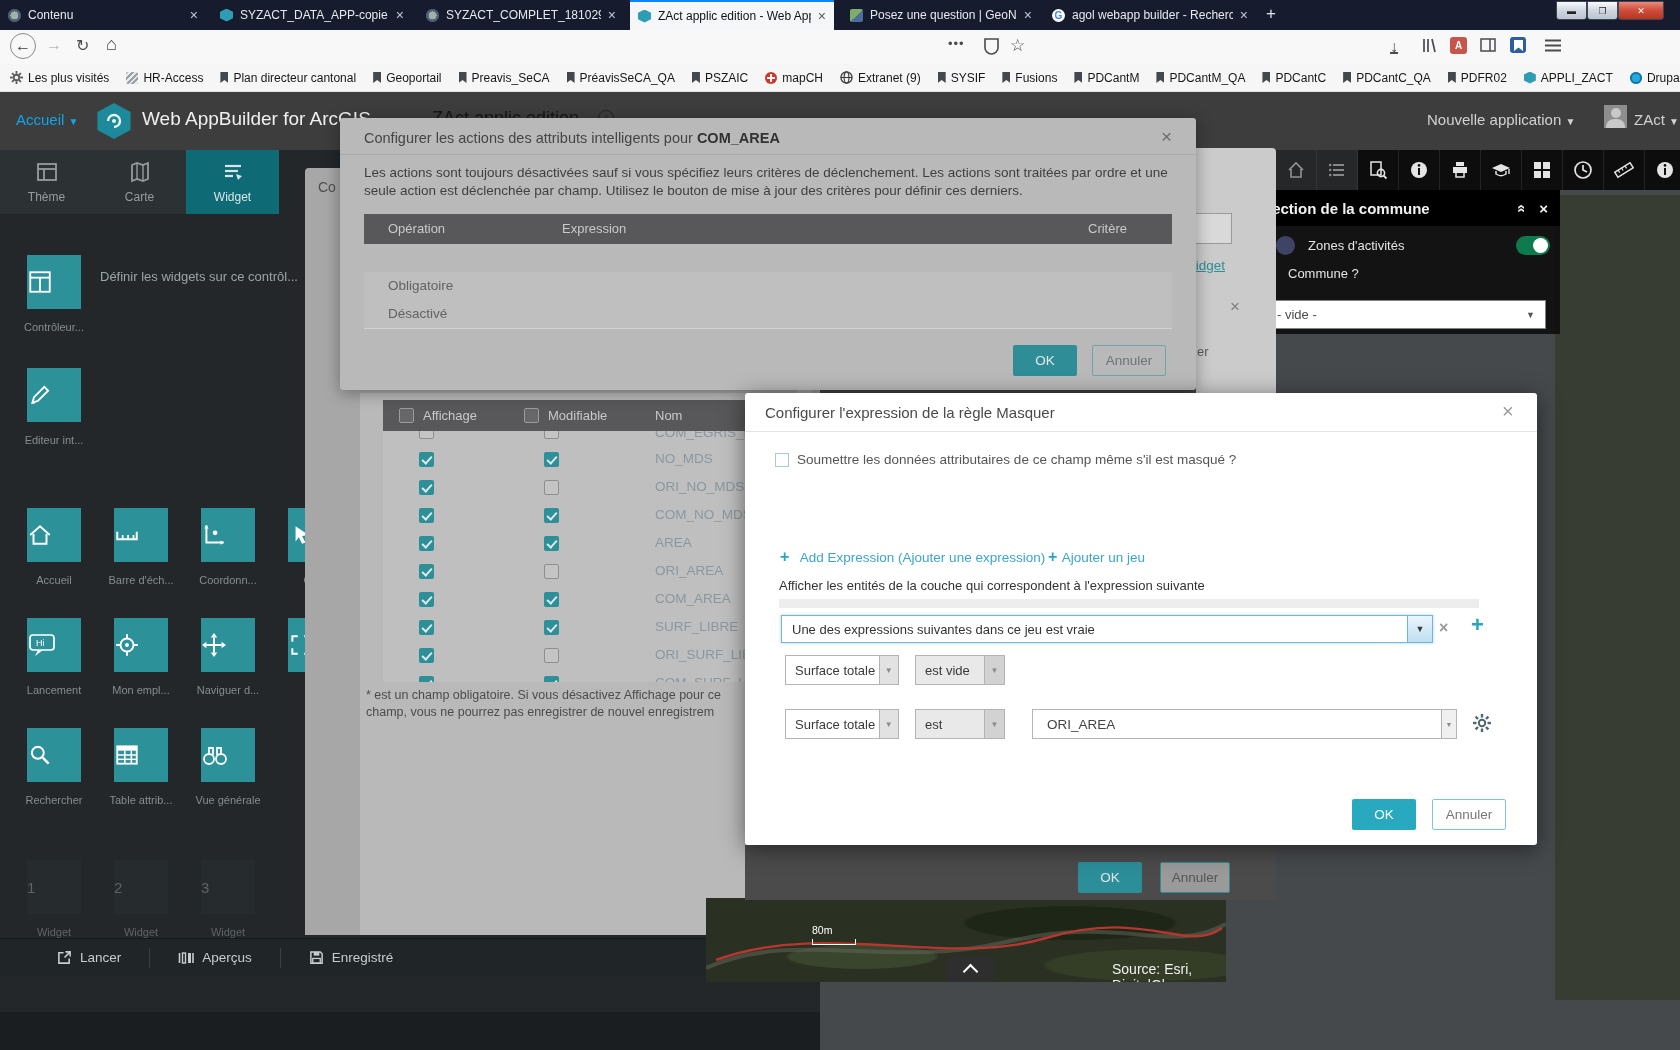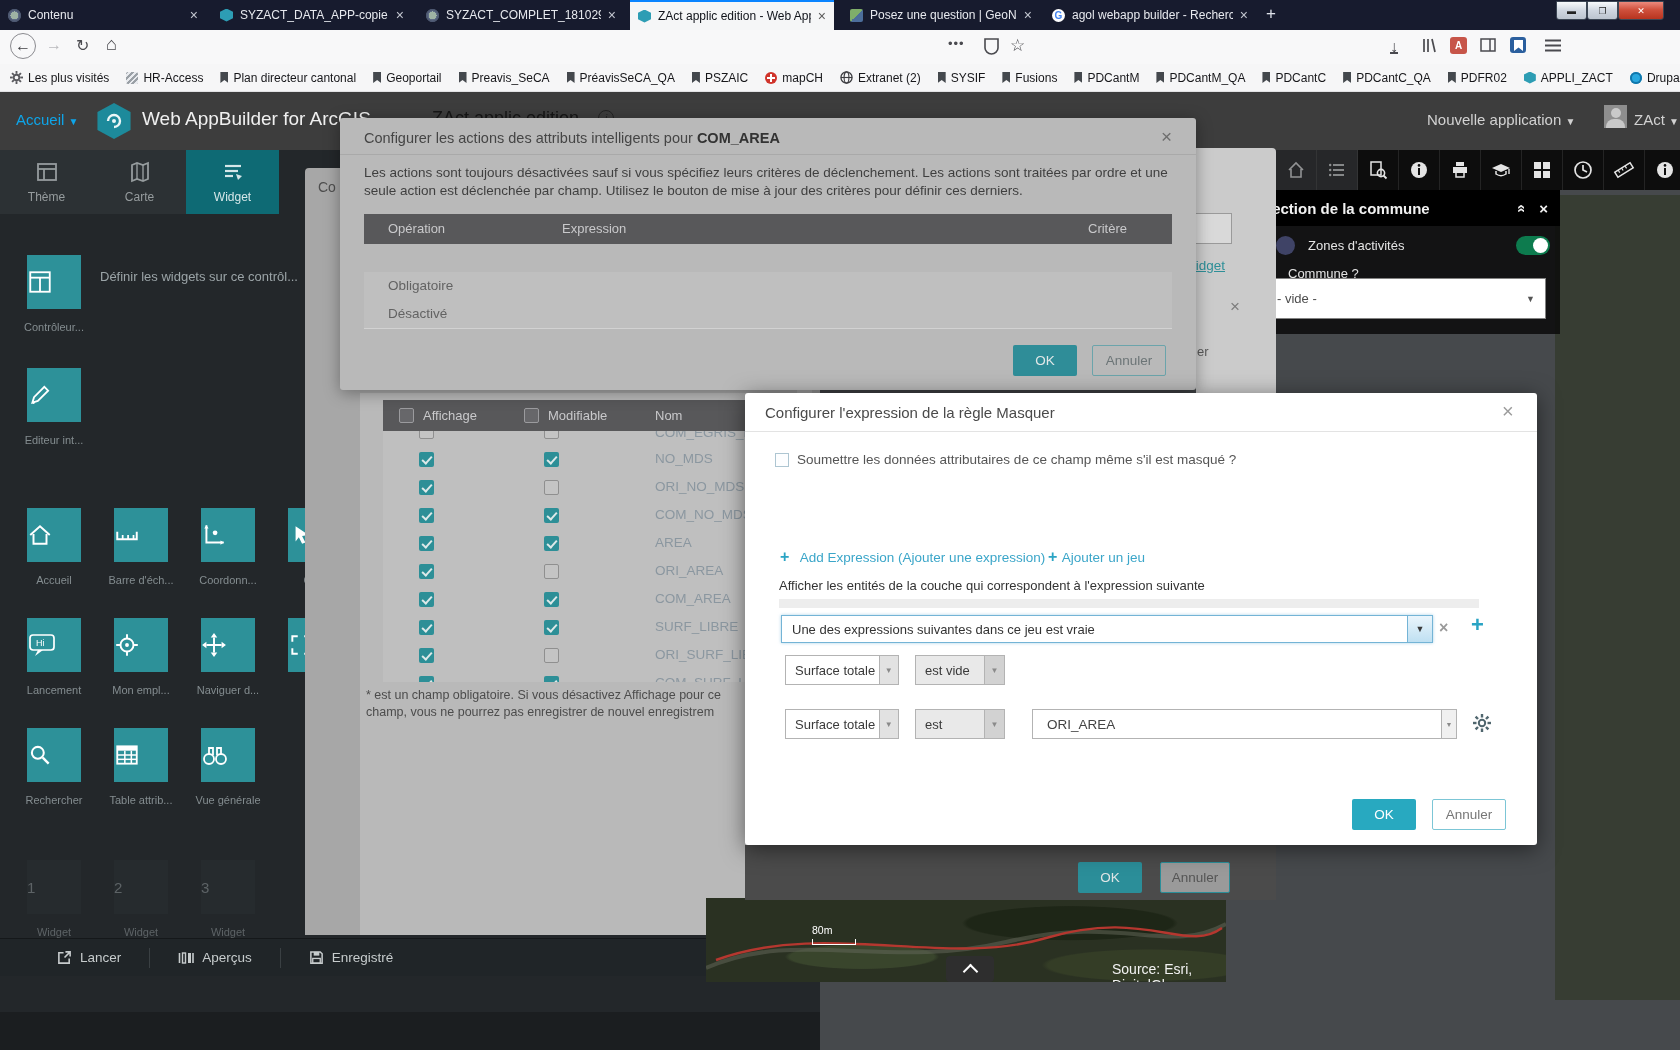--- a/index.html
+++ b/index.html
@@ -268,21 +268,21 @@
         <span style="position:absolute;left:2px;top:5px;width:8px;height:2px;background:#fff"></span>
       </span>
     <span>mapCH</span>
   </span>
   <span class="bm">
     <svg width="13" height="13" viewBox="0 0 14 14">
         <circle cx="7" cy="7" r="6" fill="none" stroke="#3c3c40" stroke-width="1.4"></circle>
         <ellipse cx="7" cy="7" rx="2.6" ry="6" fill="none" stroke="#3c3c40" stroke-width="1.2"></ellipse>
         <line x1="1" y1="7" x2="13" y2="7" stroke="#3c3c40" stroke-width="1.2"></line>
       </svg>
-    <span>Extranet (2)</span>
+    <span>Extranet (9)</span>
   </span>
   <span class="bm">
       <span class="bm-def"></span>
       <span>SYSIF</span>
     </span>
   <span class="bm">
       <span class="bm-def"></span>
       <span>Fusions</span>
     </span>
   <span class="bm">
@@ -619,21 +619,21 @@
     <span style="margin-left:auto;transform:rotate(-90deg);font-size:15px">»</span>
     <span style="margin-left:16px;font-size:15px">×</span>
   </div>
   <div class="cpanel-b">
     <span class="abs" style="left:20px;top:10px;width:19px;height:19px;border-radius:50%;background:#3f4366"></span>
     <span class="abs" style="left:52px;top:12px;font-size:13px;color:#e5e5e5">Zones d'activités</span>
     <span class="toggle" style="left:260px;top:10px">
         <span class="knob"></span>
       </span>
     <span class="abs" style="left:32px;top:40px;font-size:13px;color:#e4e4e4">Commune ?</span>
-    <div class="vsel" style="left:10px;top:52px;width:280px;height:41px">
+    <div class="vsel" style="left:10px;top:74px;width:280px;height:29px">
       <span>- vide -</span>
       <span style="margin-left:auto;font-size:9px;color:#555">▼</span>
     </div>
   </div>
 
   <div class="mapfrag" style="z-index:5">
     <svg width="520" height="84" viewBox="0 0 520 84">
       <path d="M0 70 C90 30 180 72 300 44 S460 58 520 26" fill="none" stroke="#66695c" stroke-width="4" opacity=".5"></path>
       <path d="M10 62 C120 22 240 70 340 40 S480 56 516 30" fill="none" stroke="#b5372f" stroke-width="2.4"></path>
     </svg>

